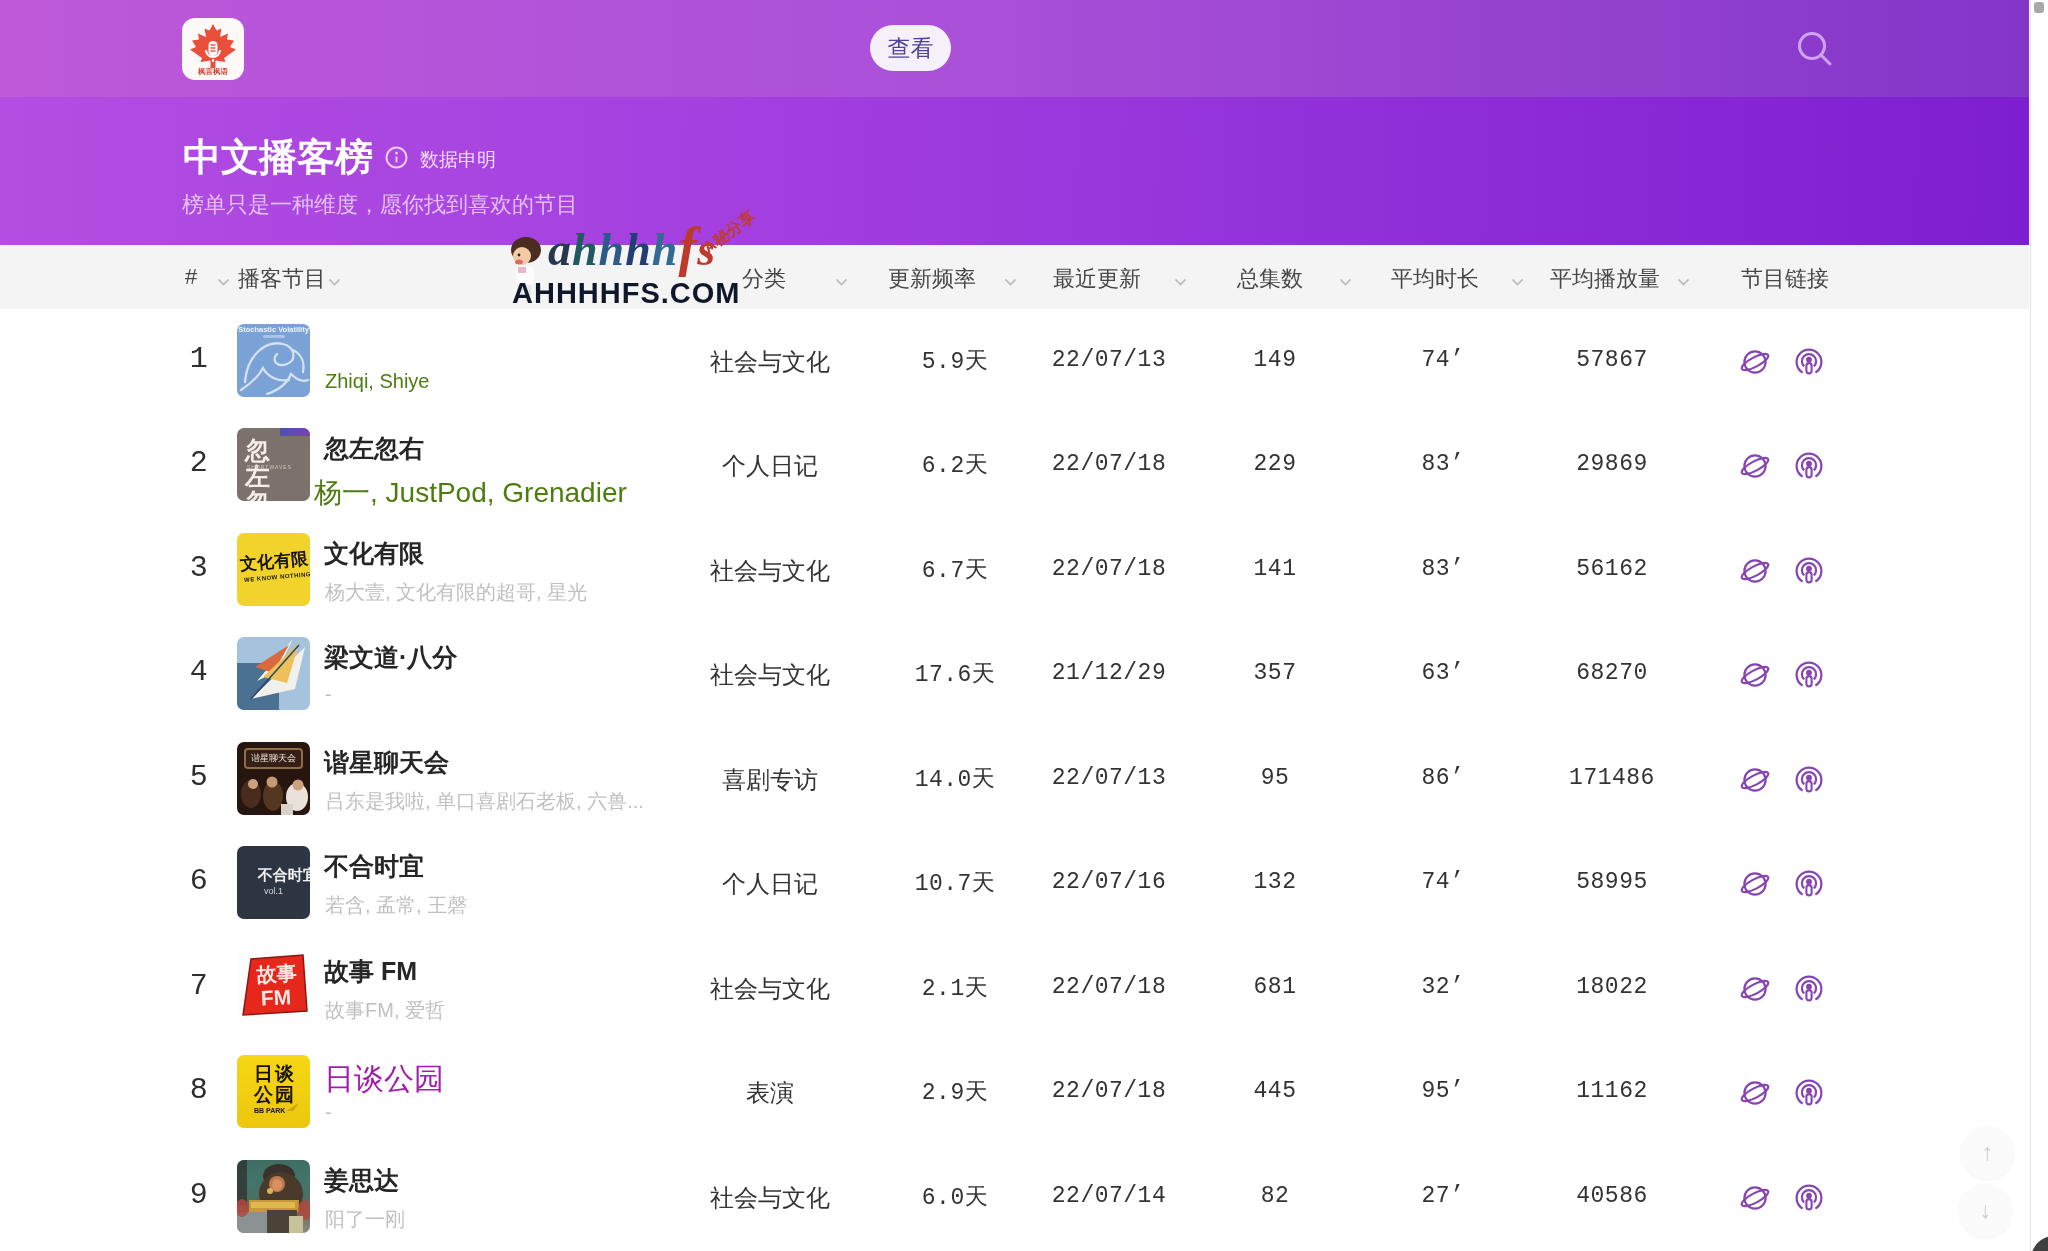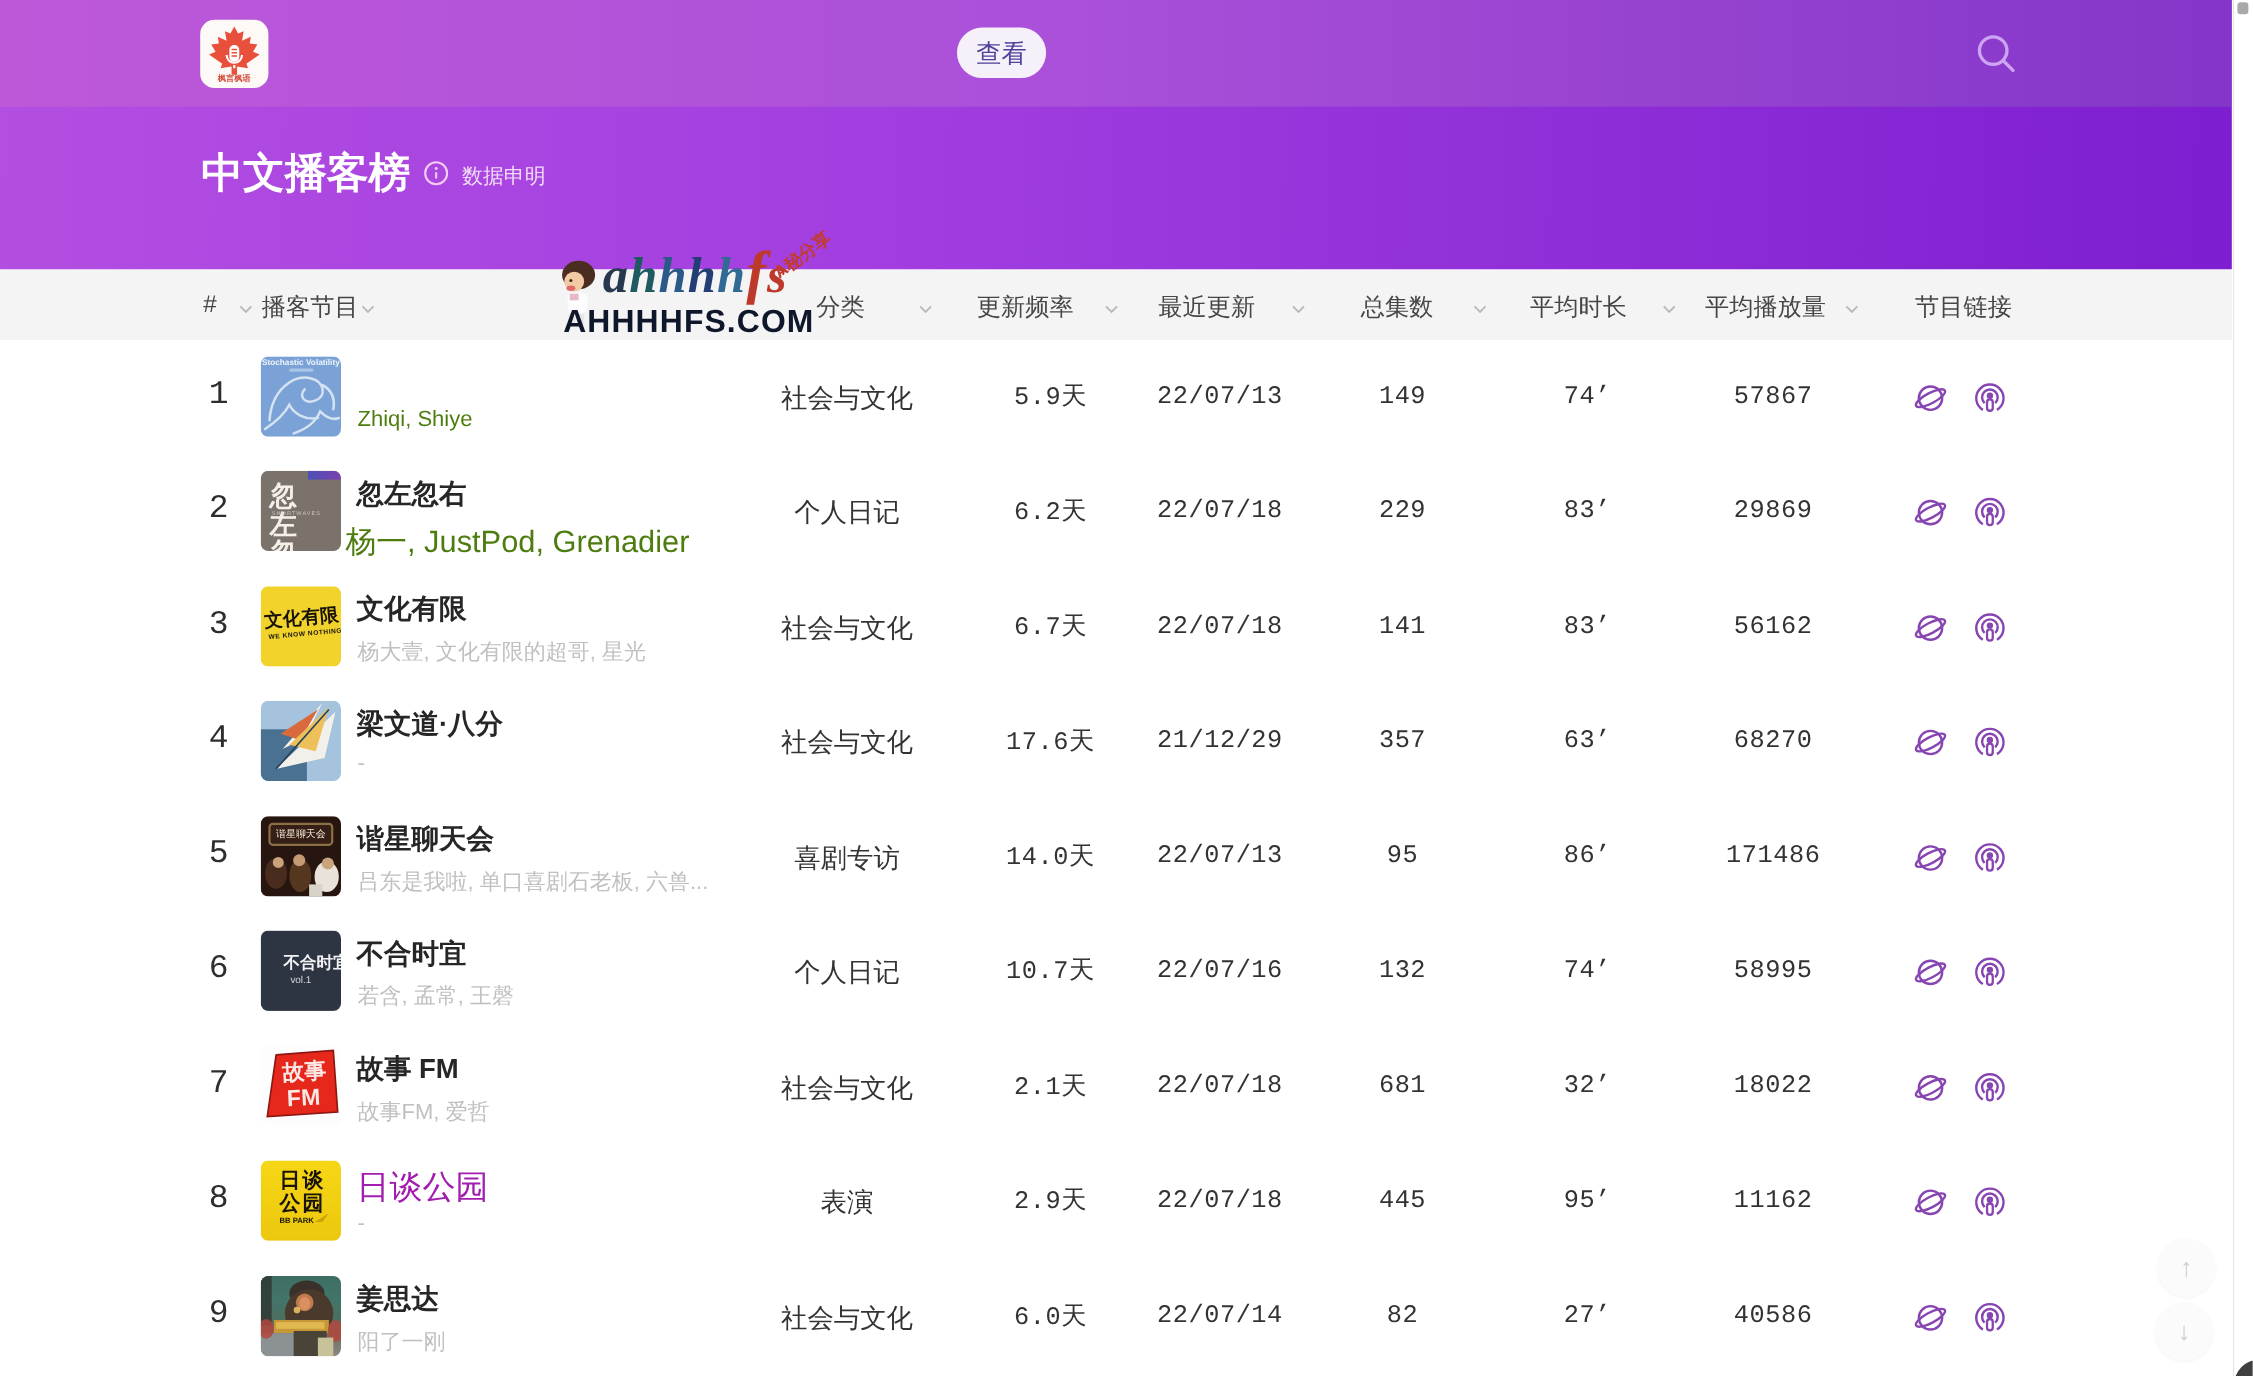--- a/index.html
+++ b/index.html
@@ -36,20 +36,21 @@
       </g>
     </svg>
 
 <div class="abs" style="left:183px;top:132px;font-size:38px;font-weight:600;color:#fff;white-space:nowrap">中文播客榜</div>
 <svg class="abs" style="left:385px;top:146px" width="23" height="23" viewBox="0 0 24 24">
       <circle cx="12" cy="12" r="10.4" fill="none" stroke="#f4ccf2" stroke-width="2"></circle>
       <line x1="12" y1="11" x2="12" y2="17" stroke="#f4ccf2" stroke-width="2"></line>
       <circle cx="12" cy="7.5" r="1.4" fill="#f4ccf2"></circle>
     </svg>
 <div class="abs" style="left:420px;top:147px;font-size:19px;color:#f2dcf6;white-space:nowrap">数据申明</div>
+<div class="abs" style="left:182px;top:190px;font-size:22px;color:rgba(255,255,255,0.66);white-space:nowrap">榜单只是一种维度，愿你找到喜欢的节目</div>
 <div class="abs" style="left:0;top:245px;width:2029px;height:64px;background:#f4f4f5"></div>
 <div class="hl" style="left:191px;top:264px;transform:translateX(-50%)">#</div>
 <div class="abs" style="left:217px;top:273px"><svg width="13" height="9" viewBox="0 0 13 9">
         <path d="M1.5 1.5 L6.5 6.5 L11.5 1.5" fill="none" stroke="#b8b8b8" stroke-width="1.7"></path>
       </svg></div>
 <div class="hl" style="left:238px;top:264px">播客节目</div>
 <div class="abs" style="left:328px;top:273px"><svg width="13" height="9" viewBox="0 0 13 9">
         <path d="M1.5 1.5 L6.5 6.5 L11.5 1.5" fill="none" stroke="#b8b8b8" stroke-width="1.7"></path>
       </svg></div>
 <div class="hl" style="left:764px;top:264px;transform:translateX(-50%)">分类</div>

